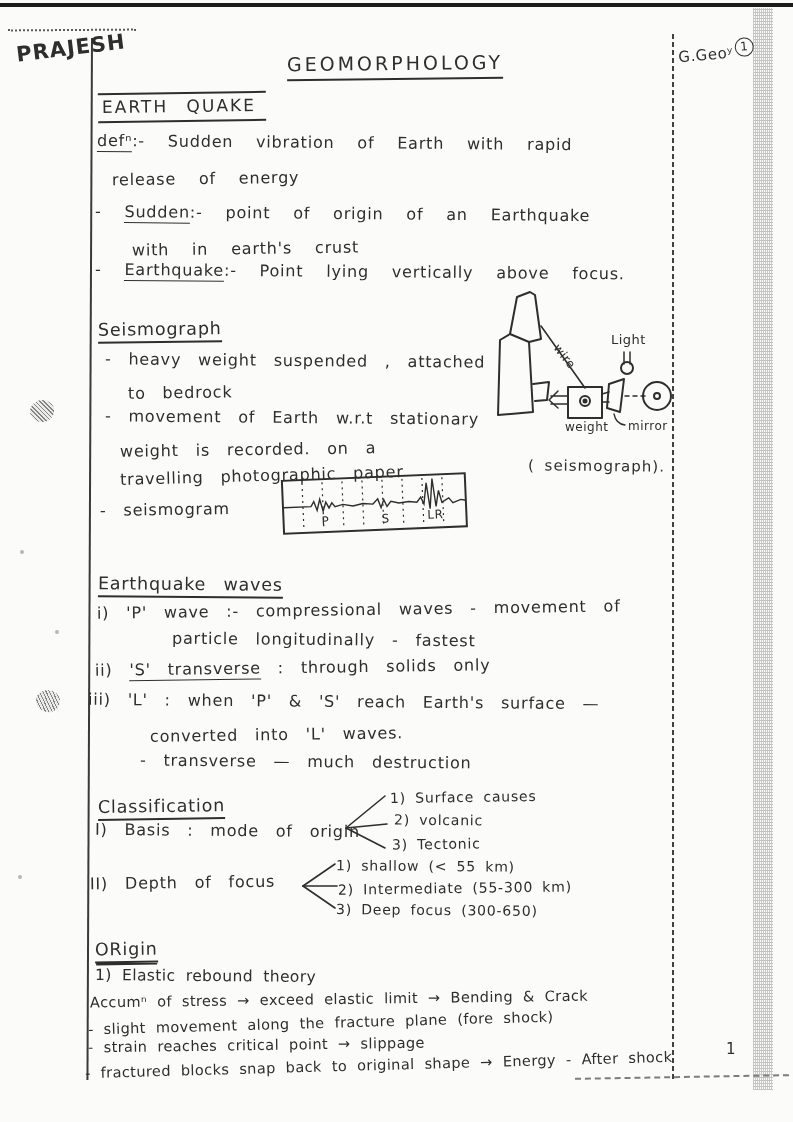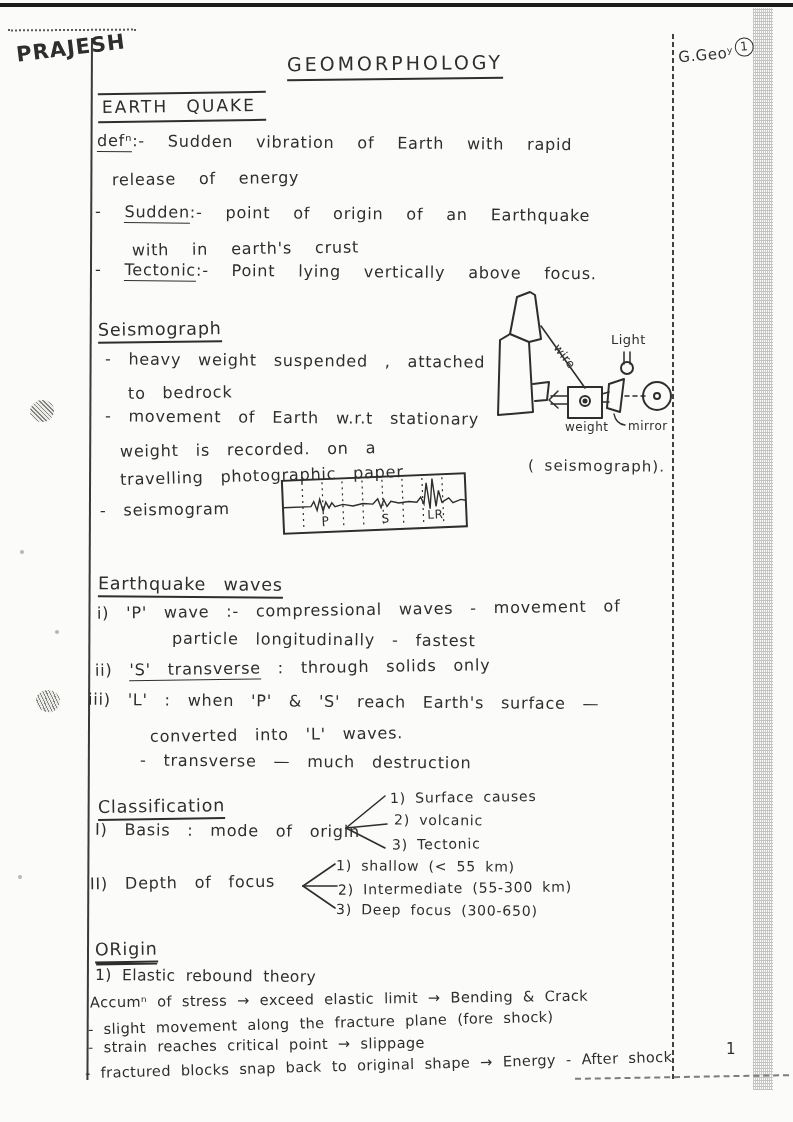--- a/index.html
+++ b/index.html
@@ -72,21 +72,21 @@
   <div class="title">GEOMORPHOLOGY</div>
   <div class="corner">
     <span>G.Geoʸ</span><span class="badge">1</span>
   </div>
 
   <div class="hl boxhead rA" style="left:98px;top:92px;">EARTH QUAKE</div>
   <div class="hl wide rB" style="left:97px;top:134px;"><span class="u">defⁿ</span><span>:- Sudden vibration of Earth with rapid</span></div>
   <div class="hl wide rA" style="left:112px;top:170px;">release of energy</div>
   <div class="hl wide rB" style="left:95px;top:205px;"><span>-</span> <span class="u">Sudden</span><span>:- point of origin of an Earthquake</span></div>
   <div class="hl wide rA" style="left:132px;top:240px;">with in earth's crust</div>
-  <div class="hl wide rB" style="left:95px;top:263px;"><span>-</span> <span class="u">Tectonic</span><span>:- Point lying vertically above focus.</span></div>
+  <div class="hl wide rB" style="left:95px;top:263px;"><span>-</span> <span class="u">Earthquake</span><span>:- Point lying vertically above focus.</span></div>
 
   <div class="hl head rA" style="left:98px;top:320px;">Seismograph</div>
   <div class="hl rB" style="left:105px;top:352px;">- heavy weight suspended , attached</div>
   <div class="hl rA" style="left:128px;top:384px;">to bedrock</div>
   <div class="hl rB" style="left:105px;top:409px;">- movement of Earth w.r.t stationary</div>
   <div class="hl rA" style="left:120px;top:441px;">weight is recorded. on a</div>
   <div class="hl rC" style="left:120px;top:467px;">travelling photographic paper</div>
   <div class="hl rA" style="left:100px;top:501px;">- seismogram</div>
 
   <svg class="abs" style="left:495px;top:284px;" width="208" height="172" viewBox="0 0 208 172">

